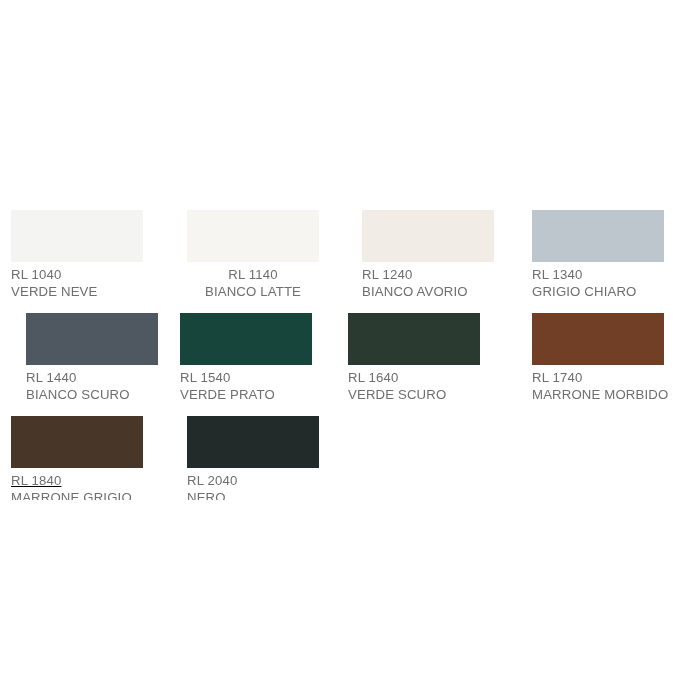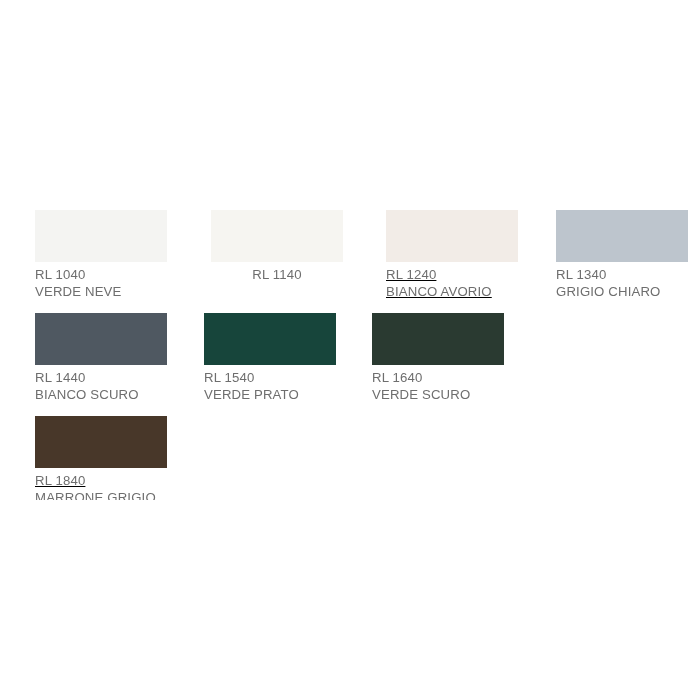--- a/index.html
+++ b/index.html
@@ -13,21 +13,20 @@
     height: 700px;
     overflow: hidden;
     font-family: "Liberation Sans", sans-serif;
     -webkit-font-smoothing: antialiased;
   }
   #page {
     position: relative;
     width: 672px;
     height: 700px;
     background: #ffffff;
-    margin-left: 24px;
   }
 
   
   #swatch-grid {
     position: absolute;
     left: 0;
     top: 210px;
     width: 700px;
     height: 290px;            
     overflow: hidden;
@@ -77,66 +76,81 @@
         <span class="swatch-chip" style="background-color: rgb(244, 244, 242);"></span>
         <div class="swatch-label" style="color: rgb(110, 110, 110);">
           <span class="swatch-code">RL 1040</span>
           <span class="swatch-name">VERDE NEVE</span>
         </div>
       </div>
       <div class="swatch-cell" style="left:187px;">
         <span class="swatch-chip" style="background-color: rgb(246, 245, 241);"></span>
         <div class="swatch-label" style="color: rgb(110, 110, 110); text-align: center;">
           <span class="swatch-code">RL 1140</span>
+          <span class="swatch-name">BIANCO LATTE</span>
         </div>
       </div>
-      <div class="swatch-cell" style="left:362px;text-decoration:underline;">
+      <div class="swatch-cell" style="left:362px;">
         <span class="swatch-chip" style="background-color: rgb(242, 236, 231);"></span>
         <div class="swatch-label" style="color: rgb(110, 110, 110);">
           <span class="swatch-code">RL 1240</span>
           <span class="swatch-name">BIANCO AVORIO</span>
         </div>
       </div>
       <div class="swatch-cell" style="left:532px;">
         <span class="swatch-chip" style="background-color: rgb(189, 197, 205);"></span>
         <div class="swatch-label" style="color: rgb(110, 110, 110);">
           <span class="swatch-code">RL 1340</span>
           <span class="swatch-name">GRIGIO CHIARO</span>
         </div>
       </div>
     </div>
 
     <div class="swatch-row">
-      <div class="swatch-cell" style="left:11px;">
+      <div class="swatch-cell" style="left:26px;">
         <span class="swatch-chip" style="background-color: rgb(79, 88, 97);"></span>
         <div class="swatch-label" style="color: rgb(110, 110, 110);">
           <span class="swatch-code">RL 1440</span>
           <span class="swatch-name">BIANCO SCURO</span>
         </div>
       </div>
       <div class="swatch-cell" style="left:180px;">
         <span class="swatch-chip" style="background-color: rgb(23, 69, 59);"></span>
         <div class="swatch-label" style="color: rgb(110, 110, 110);">
           <span class="swatch-code">RL 1540</span>
           <span class="swatch-name">VERDE PRATO</span>
         </div>
       </div>
       <div class="swatch-cell" style="left:348px;">
         <span class="swatch-chip" style="background-color: rgb(42, 58, 49);"></span>
         <div class="swatch-label" style="color: rgb(110, 110, 110);">
           <span class="swatch-code">RL 1640</span>
           <span class="swatch-name">VERDE SCURO</span>
         </div>
       </div>
+      <div class="swatch-cell" style="left:532px;">
+        <span class="swatch-chip" style="background-color: rgb(113, 63, 38);"></span>
+        <div class="swatch-label" style="color: rgb(110, 110, 110);">
+          <span class="swatch-code">RL 1740</span>
+          <span class="swatch-name">MARRONE MORBIDO</span>
+        </div>
+      </div>
     </div>
 
     <div class="swatch-row">
       <div class="swatch-cell" style="left:11px;text-decoration:underline;">
         <span class="swatch-chip" style="background-color: rgb(72, 55, 41);"></span>
         <div class="swatch-label" style="color: rgb(110, 110, 110);">
           <span class="swatch-code">RL 1840</span>
           <span class="swatch-name">MARRONE GRIGIO</span>
         </div>
       </div>
+      <div class="swatch-cell" style="left:187px;">
+        <span class="swatch-chip" style="background-color: rgb(34, 42, 42);"></span>
+        <div class="swatch-label" style="color: rgb(110, 110, 110);">
+          <span class="swatch-code">RL 2040</span>
+          <span class="swatch-name">NERO</span>
+        </div>
+      </div>
     </div>
 
   </div>
 </div>
 
 </body></html>

